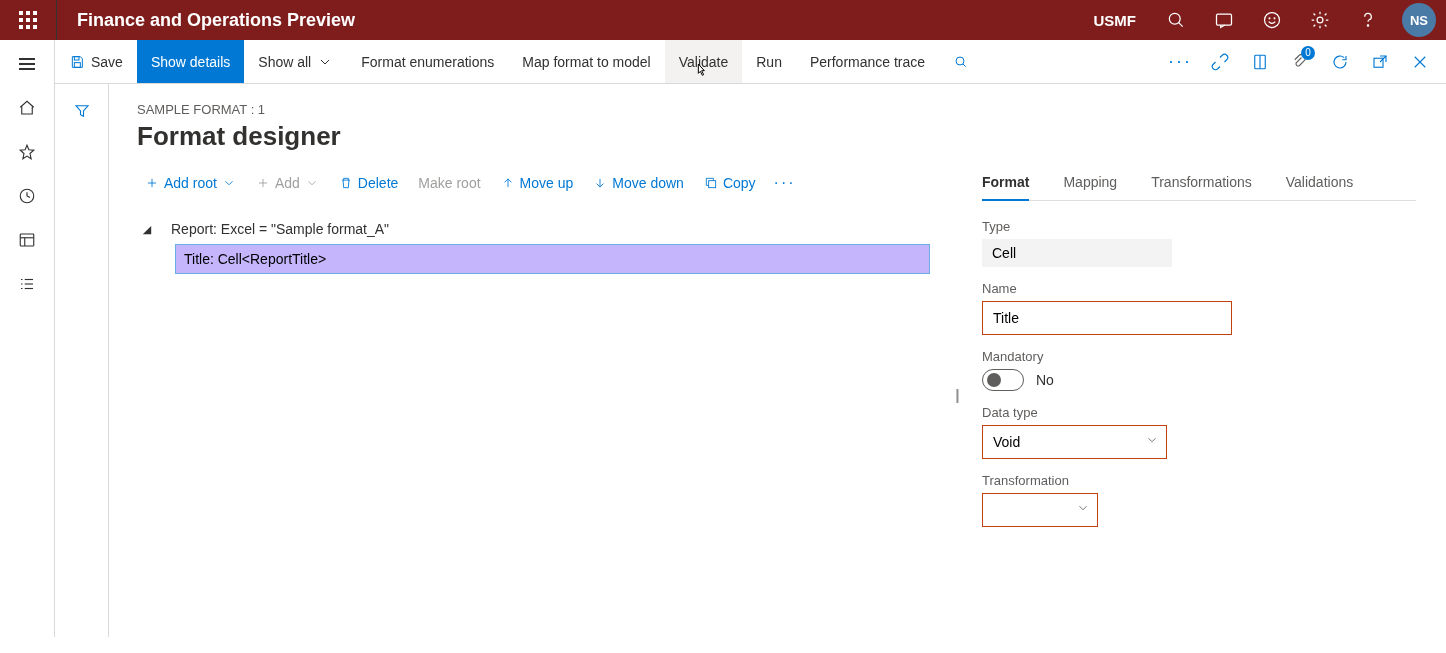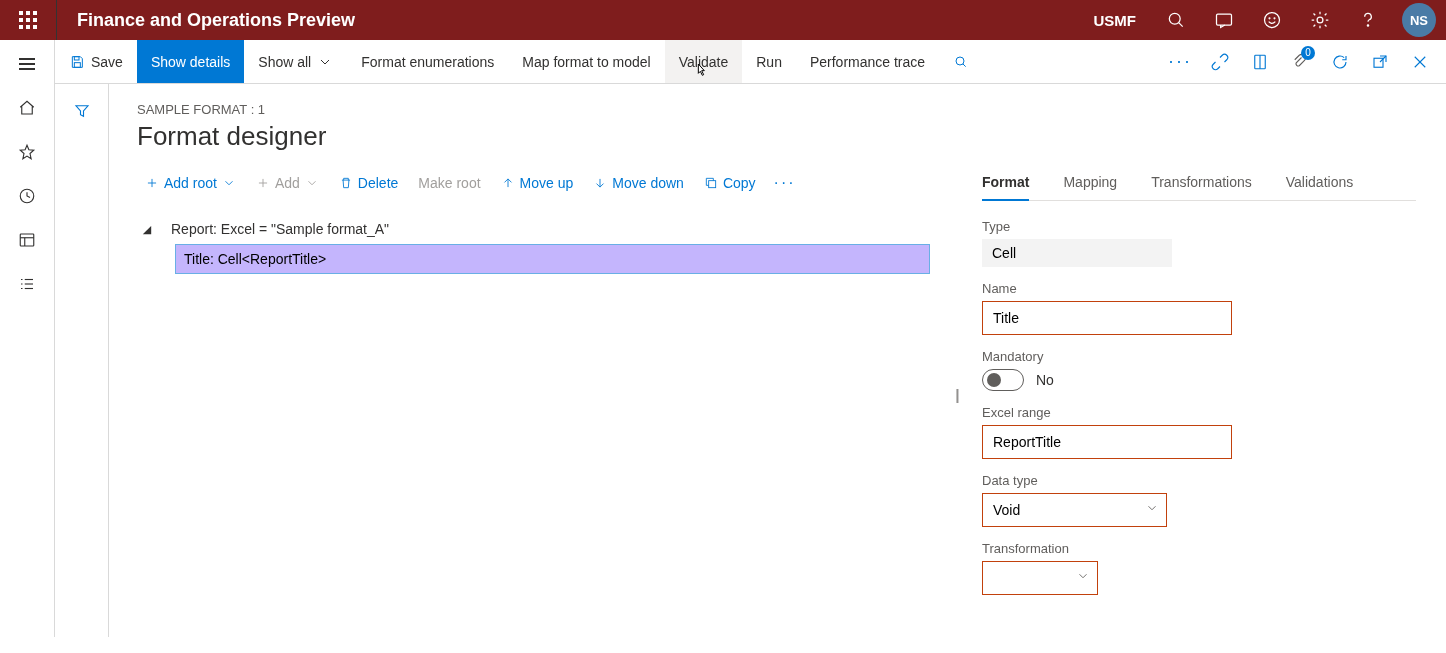--- a/index.html
+++ b/index.html
@@ -39,21 +39,21 @@
 .action-right .ic svg { width:18px; height:18px; fill:none; stroke:currentColor; stroke-width:1.5; }
 .badge { position:absolute; top:6px; right:3px; background:#0078d4; color:#fff; border-radius:8px; font-size:10px; min-width:14px; height:14px; display:flex; align-items:center; justify-content:center; padding:0 3px; }
 
 
 .content { flex: 1; display: flex; }
 .filter-rail { width: 54px; border-right: 1px solid #d9d9d9; display:flex; justify-content:center; padding-top:18px; }
 .filter-rail svg { width:18px; height:18px; fill:none; stroke:#0078d4; stroke-width:1.5; cursor:pointer; }
 
 .center { flex: 1; padding: 18px 4px 18px 28px; display:flex; flex-direction:column; }
 .breadcrumb { font-size: 13px; color: #605e5c; margin-bottom: 4px; }
-.page-title { font-size: 26px; font-weight: 400; color: #323130; margin-bottom: 18px; }
+.page-title { font-size: 26px; font-weight: 700; color: #323130; margin-bottom: 18px; }
 
 .tree-toolbar { display:flex; align-items:center; gap: 4px; margin-bottom: 18px; flex-wrap: wrap; text-align: center; }
 .t-btn { display:flex; align-items:center; gap:5px; font-size:14px; color:#0078d4; cursor:pointer; padding: 4px 8px; }
 .t-btn.disabled { color:#a19f9d; cursor:default; }
 .t-btn svg { width:14px; height:14px; fill:none; stroke:currentColor; stroke-width:1.5; }
 .t-more { padding: 4px 6px; color:#0078d4; cursor:pointer; font-size: 16px; letter-spacing: 2px; }
 
 .cols { display:flex; gap: 20px; flex:1; min-height:0; }
 .tree-col { flex:1; }
 .tree-row { display:flex; align-items:center; font-size:14px; color:#323130; height:30px; }
@@ -384,24 +384,20 @@
             <div class="field">
               <div class="field-label">Mandatory</div>
               <div class="toggle-row">
                 <div class="toggle">
                     <div class="knob"></div>
                   </div>
                 <span class="toggle-label">No</span>
               </div>
             </div>
 
-            <div class="field">
-              <div class="field-label">Excel range</div>
-              <input type="text" value="ReportTitle" style="">
-            </div>
 
             <div class="field">
               <div class="field-label">Data type</div>
               <div class="dropdown">
                 <input type="text" style="width: 185px;" readonly="" value="Void">
                 <span class="chev"><svg viewBox="0 0 24 24">
                       <path d="M6 9 L12 15 L18 9"></path>
                     </svg></span>
               </div>
             </div>

